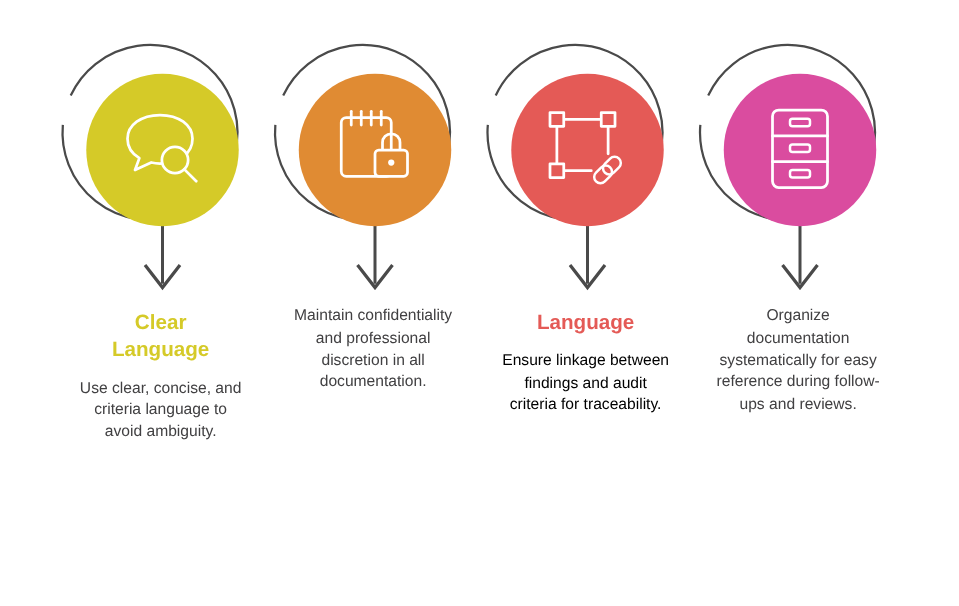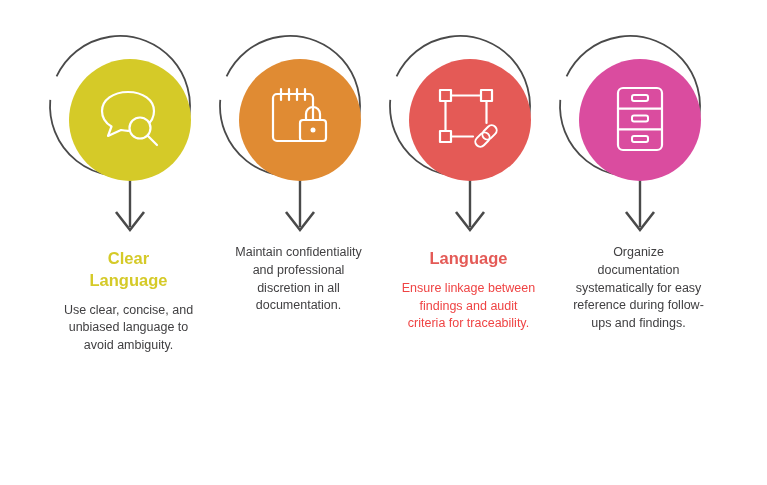--- a/index.html
+++ b/index.html
@@ -36,21 +36,21 @@
         <polyline points="72,184 86,202 100,184" fill="none" stroke="#4a4a4a" stroke-width="2.6"></polyline>
         <circle cx="86" cy="92" r="61" fill="currentColor"></circle>
         <g transform="translate(51,57)" stroke="#ffffff" stroke-width="2.2" fill="none" stroke-linecap="round" stroke-linejoin="round">
           <path d="M33 7 C18 7 7 15 7 26 C7 32.5 10.5 38 16.5 41.5 L13 51 L26 45 C28.2 45.5 30.5 45.8 33 45.8 C48 45.8 59 38 59 26 C59 15 48 7 33 7 Z"></path>
           <circle cx="45" cy="43" r="10.5" fill="currentColor"></circle>
           <line x1="52.5" y1="50.5" x2="62" y2="60"></line>
         </g>
       </svg>
       <h2 class="item-title" style="color: rgb(213, 202, 40);">Clear
 Language</h2>
-      <p class="item-desc" style="color: rgb(65, 64, 66);">Use clear, concise, and unbiased language to avoid ambiguity.</p>
+      <p class="item-desc" style="color: rgb(65, 64, 66);">Use clear, concise, and criteria language to avoid ambiguity.</p>
     </section>
 
     <section class="item">
       <svg class="graphic" width="170" height="206" viewBox="0 0 170 206" aria-hidden="true" style="color: rgb(224, 139, 51);">
         <path d="M 12.56 48.42 A 70 70 0 1 1 6.27 71.9" fill="none" stroke="#4a4a4a" stroke-width="1.8"></path>
         <line x1="86" y1="150" x2="86" y2="199" stroke="#4a4a4a" stroke-width="2.4"></line>
         <polyline points="72,184 86,202 100,184" fill="none" stroke="#4a4a4a" stroke-width="2.6"></polyline>
         <circle cx="86" cy="92" r="61" fill="currentColor"></circle>
         <g transform="translate(51,57)" stroke="#ffffff" stroke-width="2.2" fill="none" stroke-linecap="round" stroke-linejoin="round">
           <rect x="8" y="9" width="40" height="47" rx="4"></rect>
@@ -80,35 +80,35 @@
           <rect x="5" y="5" width="11" height="11" fill="currentColor"></rect>
           <rect x="46" y="5" width="11" height="11" fill="currentColor"></rect>
           <rect x="5" y="46" width="11" height="11" fill="currentColor"></rect>
           <g transform="rotate(-45 51 51)" stroke-width="2">
             <rect x="38" y="46" width="16" height="10" rx="5" fill="currentColor"></rect>
             <rect x="48" y="46" width="16" height="10" rx="5"></rect>
           </g>
         </g>
       </svg>
       <h2 class="item-title" style="color: rgb(228, 90, 86);">Language</h2>
-      <p class="item-desc" style="color: #ef4444;">Ensure linkage between findings and audit criteria for traceability.</p>
+      <p class="item-desc" style="color: #000000;">Ensure linkage between findings and audit criteria for traceability.</p>
     </section>
 
     <section class="item">
       <svg class="graphic" width="170" height="206" viewBox="0 0 170 206" aria-hidden="true" style="color: rgb(218, 76, 159);">
         <path d="M 12.56 48.42 A 70 70 0 1 1 6.27 71.9" fill="none" stroke="#4a4a4a" stroke-width="1.8"></path>
         <line x1="86" y1="150" x2="86" y2="199" stroke="#4a4a4a" stroke-width="2.4"></line>
         <polyline points="72,184 86,202 100,184" fill="none" stroke="#4a4a4a" stroke-width="2.6"></polyline>
         <circle cx="86" cy="92" r="61" fill="currentColor"></circle>
         <g transform="translate(51,56)" stroke="#ffffff" stroke-width="2.2" fill="none" stroke-linecap="round" stroke-linejoin="round">
           <rect x="13" y="4" width="44" height="62" rx="5"></rect>
           <line x1="13" y1="24.7" x2="57" y2="24.7"></line>
           <line x1="13" y1="45.3" x2="57" y2="45.3"></line>
           <rect x="27" y="11" width="16" height="6" rx="2" stroke-width="2"></rect>
           <rect x="27" y="31.5" width="16" height="6" rx="2" stroke-width="2"></rect>
           <rect x="27" y="52" width="16" height="6" rx="2" stroke-width="2"></rect>
         </g>
       </svg>
-      <p class="item-desc" style="color: rgb(65, 64, 66);">Organize documentation systematically for easy reference during follow-ups and findings.</p>
+      <p class="item-desc" style="color: rgb(65, 64, 66);">Organize documentation systematically for easy reference during follow-ups and reviews.</p>
     </section>
 
   </div>
 </main>
 
 </body></html>

